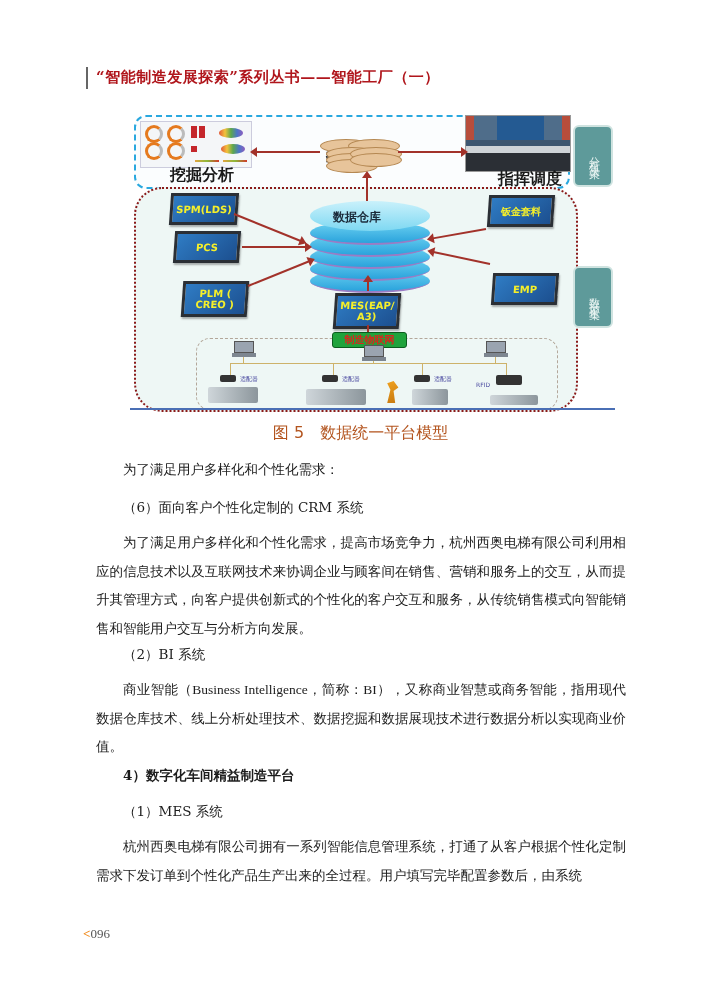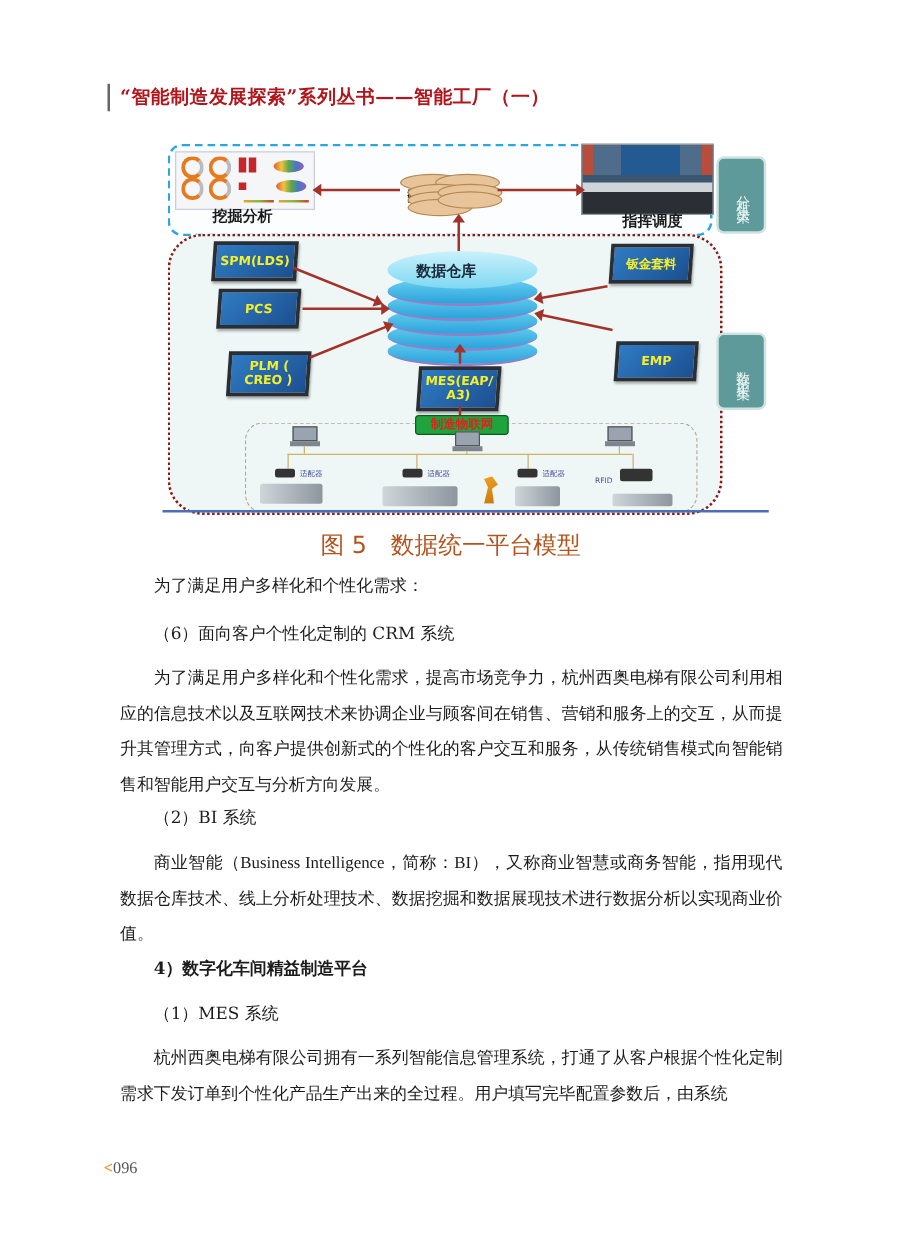--- a/index.html
+++ b/index.html
@@ -14,21 +14,21 @@
   .bottom-zone { position:absolute; left:4px; top:74px; width:440px; height:221px; border:2px dotted #8b1a1a; border-radius:28px; background:#eef7f5; }
   .side-tab { position:absolute; width:36px; background:#5e9a9a; border:2px solid #cfe3e0; border-radius:6px; color:#eaf5f3; font-size:11px; text-align:center; display:flex; align-items:center; justify-content:center; writing-mode:vertical-rl; letter-spacing:4px; font-family:"DejaVu Sans", sans-serif; }
   .tab-analysis { left:443px; top:12px; height:58px; }
   .tab-collect { left:443px; top:153px; height:58px; }
 
   .thumb-analytics { position:absolute; left:10px; top:8px; width:110px; height:45px; background:#f4f6f8; border:1px solid #ccd; overflow:hidden; }
   .thumb-analytics .g { position:absolute; width:12px; height:12px; border-radius:50%; border:3px solid #e57a1f; border-right-color:#bbb; }
   .thumb-analytics .bar { position:absolute; width:6px; height:12px; background:#c4262b; }
   .thumb-analytics .pie { position:absolute; width:24px; height:10px; border-radius:50%; background:linear-gradient(90deg,#e25b3a,#f3c23b,#5ba74d,#4b76c6,#8d5ec0); }
   .thumb-analytics .line { position:absolute; height:2px; background:linear-gradient(90deg,#e2a540,#8cb83a,#d13a2b); }
-  .thumb-label { position:absolute; font-size:12px; font-weight:bold; color:#1a1a1a; font-family:"DejaVu Sans", sans-serif; }
+  .thumb-label { position:absolute; font-size:16px; font-weight:bold; color:#1a1a1a; font-family:"DejaVu Sans", sans-serif; }
   .thumb-control { position:absolute; left:335px; top:2px; width:104px; height:55px; background:#3d5670; border:1px solid #999; overflow:hidden; }
   .thumb-control .wall { position:absolute; left:0; top:0; width:104px; height:24px; background:linear-gradient(90deg,#b84d3b 0 8%,#4f6d8a 8% 30%,#245a92 30% 75%,#4f6d8a 75% 92%,#b84d3b 92%); }
   .thumb-control .desk { position:absolute; left:0; top:30px; width:104px; height:25px; background:linear-gradient(180deg,#cfd4d8 0 30%,#2b2f35 30%); }
 
   .mart { position:absolute; left:190px; top:20px; width:80px; height:45px; }
   .mart .disc { position:absolute; width:50px; height:12px; border-radius:50%; background:#e7c49a; border:1px solid #b58852; }
   .mart-label { position:absolute; left:196px; top:8px; font-size:12px; font-weight:bold; color:#222; font-family:"DejaVu Sans", sans-serif;margin-top:28px; }
 
   .arrow-h { position:absolute; height:2px; background:#a2322a; }
   .arrow-v { position:absolute; width:2px; background:#a2322a; }
@@ -47,21 +47,21 @@
   .net-zone { position:absolute; left:66px; top:225px; width:360px; height:70px; border:1px dashed #b3a79a; border-radius:14px; }
   .pc { position:absolute; width:18px; height:10px; background:#9aa4b0; border:1px solid #555; }
   .pc::after { content:""; position:absolute; left:-3px; top:11px; width:24px; height:4px; background:#7d8690; }
   .bus { position:absolute; background:#cdb26a; }
   .machine { position:absolute; height:16px; background:linear-gradient(90deg,#cfd6da,#8c969c); border-radius:2px; }
   .adapter { position:absolute; width:16px; height:7px; background:#333; border-radius:2px; }
   .tiny-label { position:absolute; font-size:6px; color:#4a4aa0; font-family:"DejaVu Sans", sans-serif; }
   .robot { position:absolute; width:16px; height:22px; background:linear-gradient(160deg,#f1a320,#c67810); clip-path:polygon(20% 100%,40% 40%,20% 10%,60% 0,90% 30%,60% 45%,70% 100%); }
   .baseline { position:absolute; left:0; top:295px; width:485px; height:2px; background:#4a6fb5; }
 
-  .caption { position:absolute; left:0; width:721px; top:423px; text-align:center; font-size:19px; color:#b3541e; font-family:"DejaVu Sans", sans-serif; }
+  .caption { position:absolute; left:0; width:721px; top:423px; text-align:center; font-size:16px; color:#b3541e; font-family:"DejaVu Sans", sans-serif; }
 
   .p { position:absolute; left:96px; width:530px; font-size:13.5px; line-height:28.5px; color:#1c1c1c; font-family:"DejaVu Serif", serif; text-align:justify; }
   .indent { text-indent:27px; }
   .h4 { font-weight:bold; }
   .page-num { position:absolute; left:83px; top:926px; font-size:13px; color:#555; font-family:Liberation Serif, serif; }
   .page-num .lt { color:#f08a1c; font-weight:bold; }
 </style>
 </head>
 <body>
 

